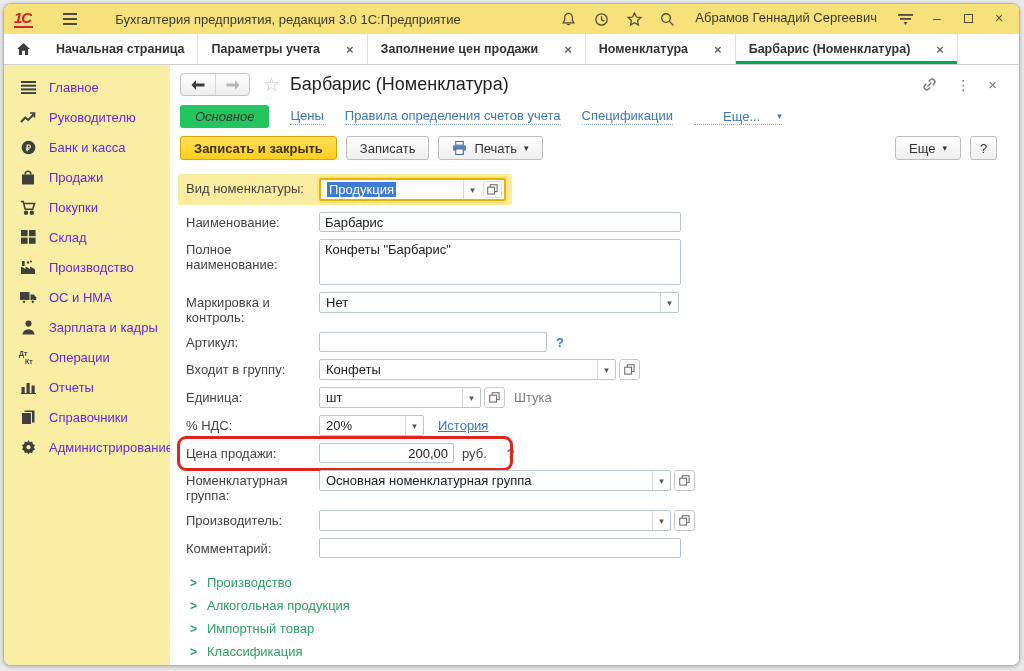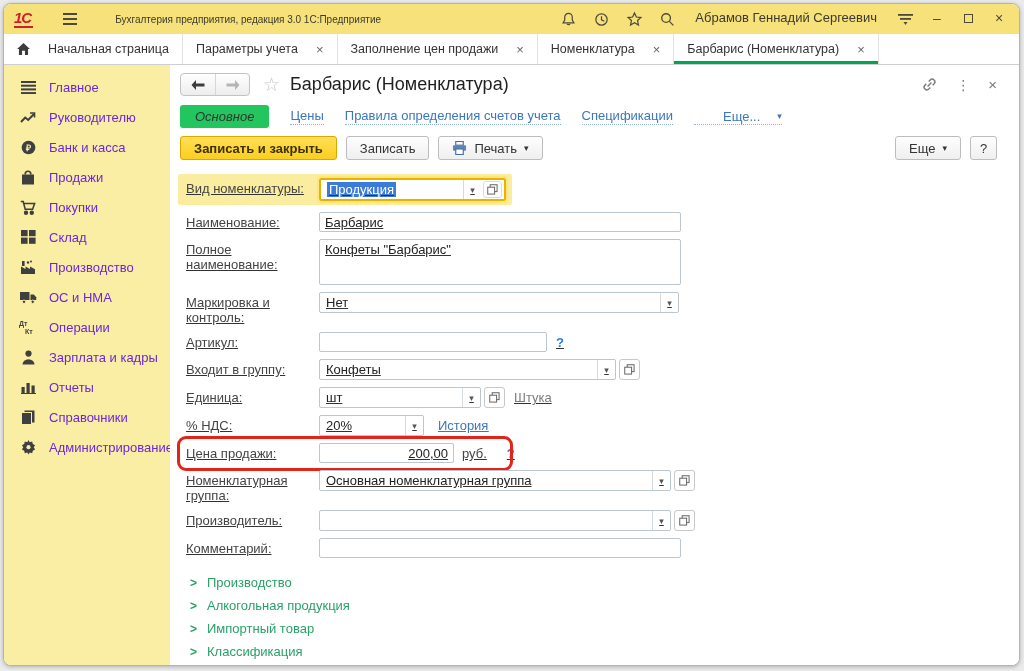--- a/index.html
+++ b/index.html
@@ -16,30 +16,30 @@
     overflow:hidden; box-shadow:0 1px 4px rgba(0,0,0,.25);
     display:flex; flex-direction:column;
   }
   
   .titlebar {
     height:30px; flex:none; background:#f6e17b;
     display:flex; align-items:center; padding:0 12px 0 10px; gap:28px;
   }
   .logo1c { color:#cf1f2f; font-weight:bold; font-size:15px; font-style:italic;
     border-bottom:2px solid #cf1f2f; line-height:15px; padding:0 2px 1px 0; letter-spacing:-1px; }
-  .app-title { color:#3d3a2a; font-size:10px; margin-left:8px; }
+  .app-title { color:#3d3a2a; font-size:13px; margin-left:8px; }
   .tb-right { margin-left:auto; display:flex; align-items:flex-start; gap:15px; }
   .tb-ic { width:18px; height:18px; display:flex; align-items:center; justify-content:center; cursor:pointer; }
   .user-name { color:#3d3a2a; margin:0 4px; }
   .winbtn { color:#4d4a3a; font-size:14px; width:16px; text-align:center; cursor:pointer; line-height:16px; }
   .maxbox { width:9px; height:9px; border:1.5px solid #4d4a3a; display:inline-block; }
   
   .tabbar { height:31px; flex:none; background:#fff; border-bottom:1px solid #cfcfcf; display:flex; }
-  .tab { display:flex; align-items:center; gap:18px; padding:0 13px; border-right:1px solid #e2e2e2;
-    font-size:12.5px; color:#333; position:relative; cursor:pointer; white-space:nowrap; }
+  .tab { display:flex; align-items:center; gap:26px; padding:0 13px; border-right:1px solid #e2e2e2;
+    font-size:12.5px; color:#333; position:relative; cursor:pointer; white-space:nowrap;font-weight:bold; }
   .tab .tclose { color:#666; font-size:13px; cursor:pointer; }
   .tab.active::after { content:""; position:absolute; left:0; right:0; bottom:0; height:3px; background:#00a651; }
   
   .bodyrow { flex:1; display:flex; min-height:0; }
   .sidebar { width:166px; flex:none; background:#faeda4; padding-top:7px; }
   .side-item { display:flex; align-items:center; gap:12px; height:30px; padding-left:15px;
     color:#6d28d9; cursor:pointer; }
   .side-item .sic { width:18px; height:17px; flex:none; display:flex; align-items:center; justify-content:center; }
   .main { flex:1; background:#fff; overflow:hidden; padding:8px 0 0 10px; position:relative; }
   
@@ -63,21 +63,21 @@
   
   .hrow3 { display:flex; align-items:center; gap:9px; margin:4px 0 14px; padding-right:22px; }
   .btn { height:24px; padding:0 13px; border:1px solid #bdbdbd; border-radius:3px;
     background:linear-gradient(#fefefe,#efefef); color:#333; display:inline-flex;
     align-items:center; gap:7px; cursor:pointer; font-size:13px; }
   .btn-gold { background:linear-gradient(#ffdf56,#fcce1e); border-color:#d9a800; font-weight:bold; color:#3c3100; }
   .btn-help { padding:0; width:27px; justify-content:center; }
   .tb-spacer { margin-left:auto; }
   
   .fields { padding-left:6px; }
-  .frow { display:flex; align-items:flex-start; margin-bottom:7px; position:relative;text-decoration:underline; }
+  .frow { display:flex; align-items:flex-start; margin-bottom:7px; position:relative; }
   .flabel { width:133px; flex:none; padding-top:3px; color:#444; }
   .ctl { height:20px; border:1px solid #bcc6cf; border-radius:2px; background:#fff;
     font-family:"Liberation Sans",sans-serif; font-size:13px; color:#222; }
   input.ctl { padding:0 5px; }
   textarea.ctl { height:46px; padding:2px 5px; resize:none; }
   .w-std { width:362px; }
   .combo { border:1px solid #bcc6cf; border-radius:2px; background:#fff; display:inline-flex;
     align-items:center; height:21px; cursor:pointer; }
   .cval { padding:0 6px; flex:1; white-space:nowrap; overflow:hidden; color:#222; }
   .carr { width:18px; align-self:stretch; border-left:1px solid #d3dae0; display:flex;
@@ -267,35 +267,35 @@
               <rect x="0" y="1" width="9.5" height="8" fill="#3f3f3f"></rect>
               <path fill="#3f3f3f" d="M10.5 3.5h3.3l2.4 2.7V9h-5.7z"></path>
               <circle cx="4" cy="10.8" r="1.7" fill="#3f3f3f" stroke="#faeda4"></circle>
               <circle cx="12.7" cy="10.8" r="1.7" fill="#3f3f3f" stroke="#faeda4"></circle>
             </svg>
           </span>
         <span>ОС и НМА</span>
       </div>
       <div class="side-item">
         <span class="sic">
+            <svg width="13" height="15" viewBox="0 0 13 15">
+              <circle cx="6.5" cy="3.6" r="3.1" fill="#3f3f3f"></circle>
+              <path fill="#3f3f3f" d="M0.5 14.5a6 5.3 0 0 1 12 0z"></path>
+            </svg>
+          </span>
+        <span>Зарплата и кадры</span>
+      </div>
+      <div class="side-item">
+        <span class="sic">
             <svg width="18" height="16" viewBox="0 0 18 16">
               <text x="0" y="7" font-size="7" font-weight="bold" fill="#3f3f3f" font-family="Liberation Sans">Дт</text>
               <text x="6" y="15" font-size="7" font-weight="bold" fill="#3f3f3f" font-family="Liberation Sans">Кт</text>
             </svg>
           </span>
         <span>Операции</span>
-      </div>
-      <div class="side-item">
-        <span class="sic">
-            <svg width="13" height="15" viewBox="0 0 13 15">
-              <circle cx="6.5" cy="3.6" r="3.1" fill="#3f3f3f"></circle>
-              <path fill="#3f3f3f" d="M0.5 14.5a6 5.3 0 0 1 12 0z"></path>
-            </svg>
-          </span>
-        <span>Зарплата и кадры</span>
       </div>
       <div class="side-item">
         <span class="sic">
             <svg width="15" height="14" viewBox="0 0 15 14">
               <g fill="#3f3f3f">
                 <rect x="0.5" y="7" width="3.2" height="6.5"></rect>
                 <rect x="5.5" y="3" width="3.2" height="10.5"></rect>
                 <rect x="10.5" y="5.5" width="3.2" height="8"></rect>
                 <rect x="0" y="13" width="15" height="1"></rect>
               </g>

